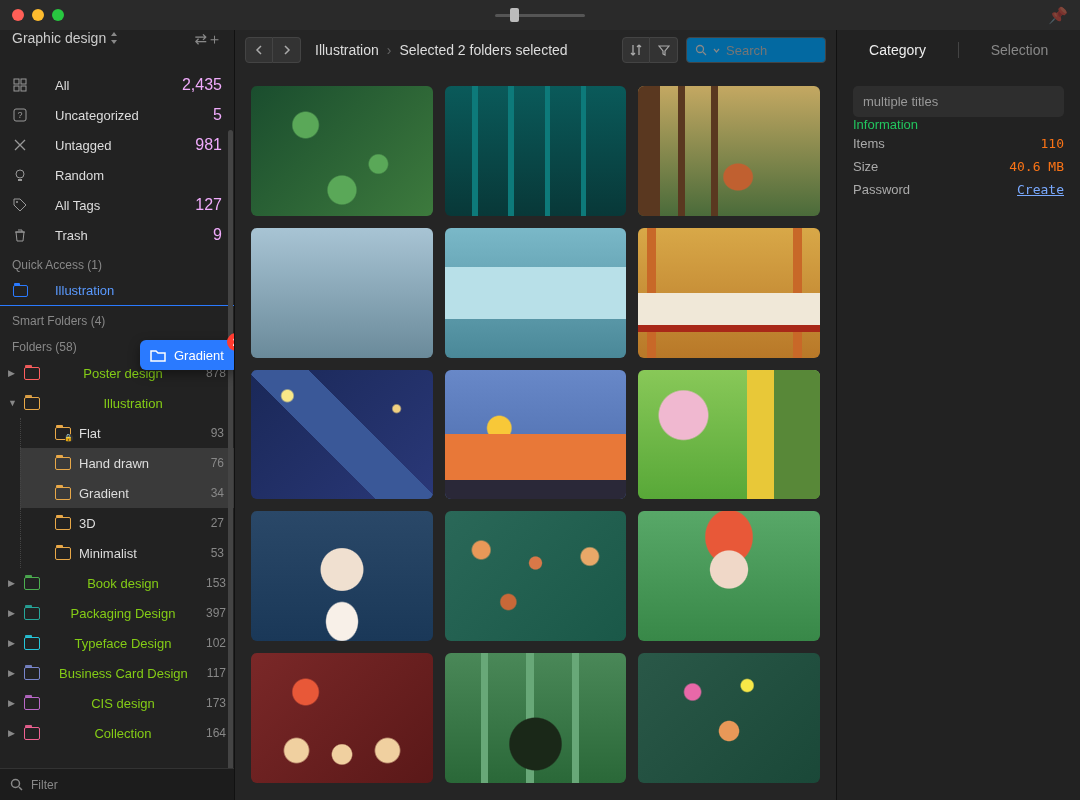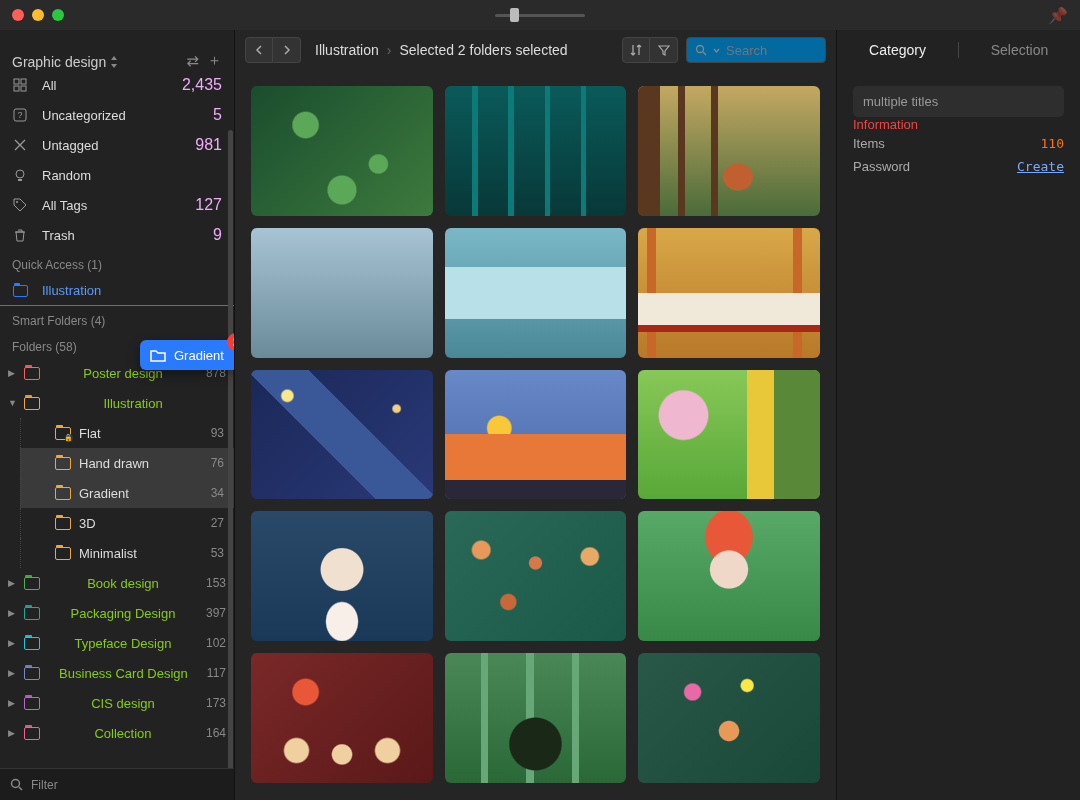--- a/index.html
+++ b/index.html
@@ -7,25 +7,25 @@
 .titlebar { height: 30px; background: #2a2a2a; display: flex; align-items: center; padding: 0 12px; position: relative; }
 .traffic { display: flex; gap: 8px; }
 .dot { width: 12px; height: 12px; border-radius: 50%; }
 .dot.r { background: #ff5f57; } .dot.y { background: #febc2e; } .dot.g { background: #28c840; }
 .slider-holder { position: absolute; left: 50%; transform: translateX(-50%); display: flex; align-items: center; }
 .slider-track { width: 90px; height: 3px; background: #555; border-radius: 2px; position: relative; }
 .slider-thumb { width: 9px; height: 14px; background: #bbb; border-radius: 2px; position: absolute; top: -6px; left: 15px; }
 .pin-icon { position: absolute; right: 12px; opacity: .4; }
 .main { display: grid; grid-template-columns: 235px 1fr 244px; height: 770px; }
 .sidebar { background: #222; border-right: 1px solid #111; display: flex; flex-direction: column; position: relative; }
-.side-head { display: flex; align-items: flex-end; padding: 0 12px; height: 40px; gap: 8px; }
+.side-head { display: flex; align-items: flex-start; padding: 0 12px; height: 40px; gap: 0; }
 .lib-name { flex: 1; font-size: 14px; color: #ccc; display: flex; align-items: center; gap: 4px; }
 .side-icon { opacity: .6; font-size: 15px; }
 .side-scroll { flex: 1; overflow: hidden; position: relative; }
-.side-row { display: flex; align-items: center; padding: 0 12px; height: 30px; font-size: 13px; gap: 14px; cursor: pointer; }
+.side-row { display: flex; align-items: center; padding: 0 12px; height: 30px; font-size: 13px; gap: 27px; cursor: pointer; }
 .side-row.qa { border-bottom: 1px solid #2a7aff; color: #2a7aff; }
 .side-row.qa .row-icon { color: #2a7aff; }
 .side-row .row-label { flex: 1; color: #ddd; }
 .side-row .row-count { color: #f0abfc; font-size: 16px; font-variant-numeric: tabular-nums; }
 .section-label { padding: 8px 12px 4px; font-size: 12px; color: #888; }
 .row-icon { width: 16px; display: inline-flex; justify-content: center; color: #999; }
 .folder-row { display: flex; align-items: center; padding: 0 8px; height: 30px; font-size: 13px; gap: 6px; cursor: pointer; }
 .folder-row .arrow { width: 10px; color: #888; font-size: 9px; }
 .folder-row .ficon { width: 16px; height: 13px; border-radius: 2px; display: inline-block; border: 1.5px solid; position: relative; }
 .folder-row .ficon::before { content:""; position:absolute; top:-3px; left:0; width:7px; height:2px; background:currentColor; border-radius:1px 1px 0 0; opacity:.9; }
@@ -53,21 +53,21 @@
 .search-box input { background: transparent; border: none; outline: none; color: #ccc; font-size: 13px; width: 90px; }
 .grid { flex: 1; overflow: hidden; padding: 16px 16px 0; display: grid; grid-template-columns: repeat(3, 1fr); gap: 12px; align-content: start; }
 .thumb { aspect-ratio: 1.4/1; border-radius: 6px; background: #333; overflow: hidden; position: relative; display: flex; align-items: center; justify-content: center; }
 .infopane { background: #222; border-left: 1px solid #111; display: flex; flex-direction: column; }
 .tabs { display: flex; height: 40px; align-items: center; }
 .tab { flex: 1; text-align: center; font-size: 14px; color: #888; height: 40px; display: flex; align-items: center; justify-content: center; }
 .tab.active { color: #eee; }
 .tab-sep { width: 1px; height: 16px; background: #444; }
 .info-body { padding: 16px; display: flex; flex-direction: column; gap: 0; }
 .title-field { background: #2e2e2e; border-radius: 5px; padding: 8px 10px; font-size: 13px; color: #999; }
-.info-section { font-size: 13px; color: #ef4444; }
+.info-section { font-size: 13px; color: #22c55e; }
 .info-kv { display: flex; justify-content: space-between; font-size: 13px; padding: 4px 0; }
 .info-kv .k { color: #aaa; } .info-kv .v { color: #f97316; font-family: ui-monospace, monospace; }
 .info-kv .v.link { color: #7aaaff; text-decoration: underline; }
 .scrollbar { position: absolute; right: 1px; top: 60px; width: 5px; height: 640px; background: #444; border-radius: 3px; }
 svg { display: block; }
 </style>
 </head>
 <body>
 
 <div class="titlebar">
@@ -368,20 +368,24 @@
   </div>
   <div class="info-body">
     <div class="title-field">multiple titles</div>
     <div class="info-section">Information</div>
     <div id="info-rows">
           <div class="info-kv">
             <span class="k">Items</span>
             <span class="v">110</span>
           </div>
           <div class="info-kv">
+            <span class="k">Size</span>
+            <span class="v">40.6 MB</span>
+          </div>
+          <div class="info-kv">
             <span class="k">Password</span>
             <span class="v link">Create</span>
           </div>
         </div>
   </div>
 </div>
 
 </div>
 
 </body></html>

